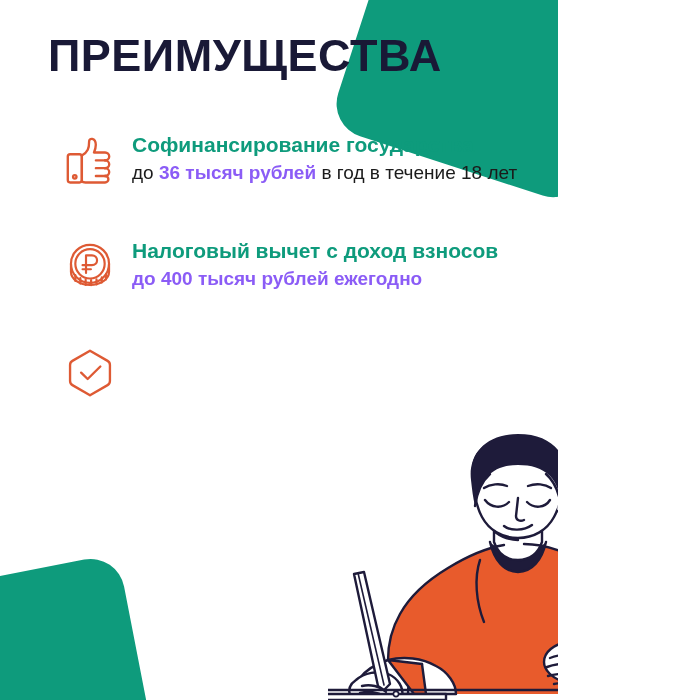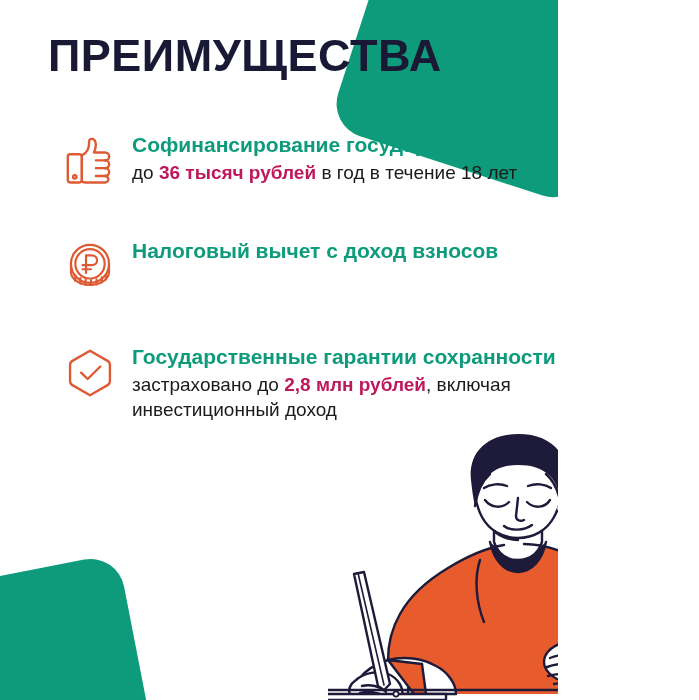--- a/index.html
+++ b/index.html
@@ -90,21 +90,21 @@
     font-weight: bold;
     color: #0E9B7C;
   }
   .benefit-sub {
     margin: 0;
     font-size: 19px;
     line-height: 1.33;
     color: #1B1B1B;
     font-weight: normal;
   }
-  .benefit-sub b { font-weight: bold; color: #be185d; }
+  .benefit-sub b { font-weight: bold; color: #8b5cf6; }
 
   
   #illustration {
     position: absolute;
     left: 328px;
     top: 432px;
     width: 372px;
     height: 268px;
     pointer-events: none;
   }
@@ -157,38 +157,35 @@
           <path d="M15.8 41 L15.8 47.4 M21.3 44.3 L21.3 50.3 M27.2 46 L27.2 51.8
                    M33.2 46.4 L33.2 52.1 M39.2 45.6 L39.2 51.3 M45 43.4 L45 49.2
                    M49.6 39.8 L49.6 45.8"></path>
           <path d="M27.6 38.6 L27.6 19.2 L34.2 19.2
                    C37.5 19.2 39.8 21.6 39.8 24.6 C39.8 27.6 37.5 30 34.2 30
                    L23.8 30 M23.8 34.5 L33 34.5"></path>
         </svg>
       </div>
       <div class="benefit-text">
         <p class="benefit-heading">Налоговый вычет с доход взносов</p>
+        <p class="benefit-sub">
+          <b>до 400 тысяч рублей ежегодно</b>
+        </p>
       </div>
     </div>
 
     <div class="benefit-item">
       <div class="benefit-icon">
         <svg width="58" height="58" viewBox="0 0 64 64" fill="none" stroke="#DE5A34" stroke-width="2.6" stroke-linecap="round" stroke-linejoin="round">
           <path d="M32 7.4 L51.4 18.6 C53 19.5 54 21.2 54 23.1
                    L54 40.9 C54 42.8 53 44.5 51.4 45.4
                    L32 56.6 L12.6 45.4 C11 44.5 10 42.8 10 40.9
                    L10 23.1 C10 21.2 11 19.5 12.6 18.6 Z"></path>
           <path d="M22.2 31.6 L29.4 38.6 L43.4 24.8"></path>
         </svg>
-      </div>
-      <div class="benefit-text">
-        <p class="benefit-heading">Государственные гарантии сохранности</p>
-        <p class="benefit-sub">
-          <span>застраховано до </span><b>2,8 млн рублей</b><span>, включая инвестиционный доход</span>
-        </p>
       </div>
     </div>
 
   </div>
 
   <div id="illustration">
     <svg width="372" height="268" viewBox="0 0 372 268" fill="none" stroke="#1E1B3A" stroke-width="2.4" stroke-linecap="round" stroke-linejoin="round">
 
       <path d="M196 112
                C214 112 232 118 248 126

